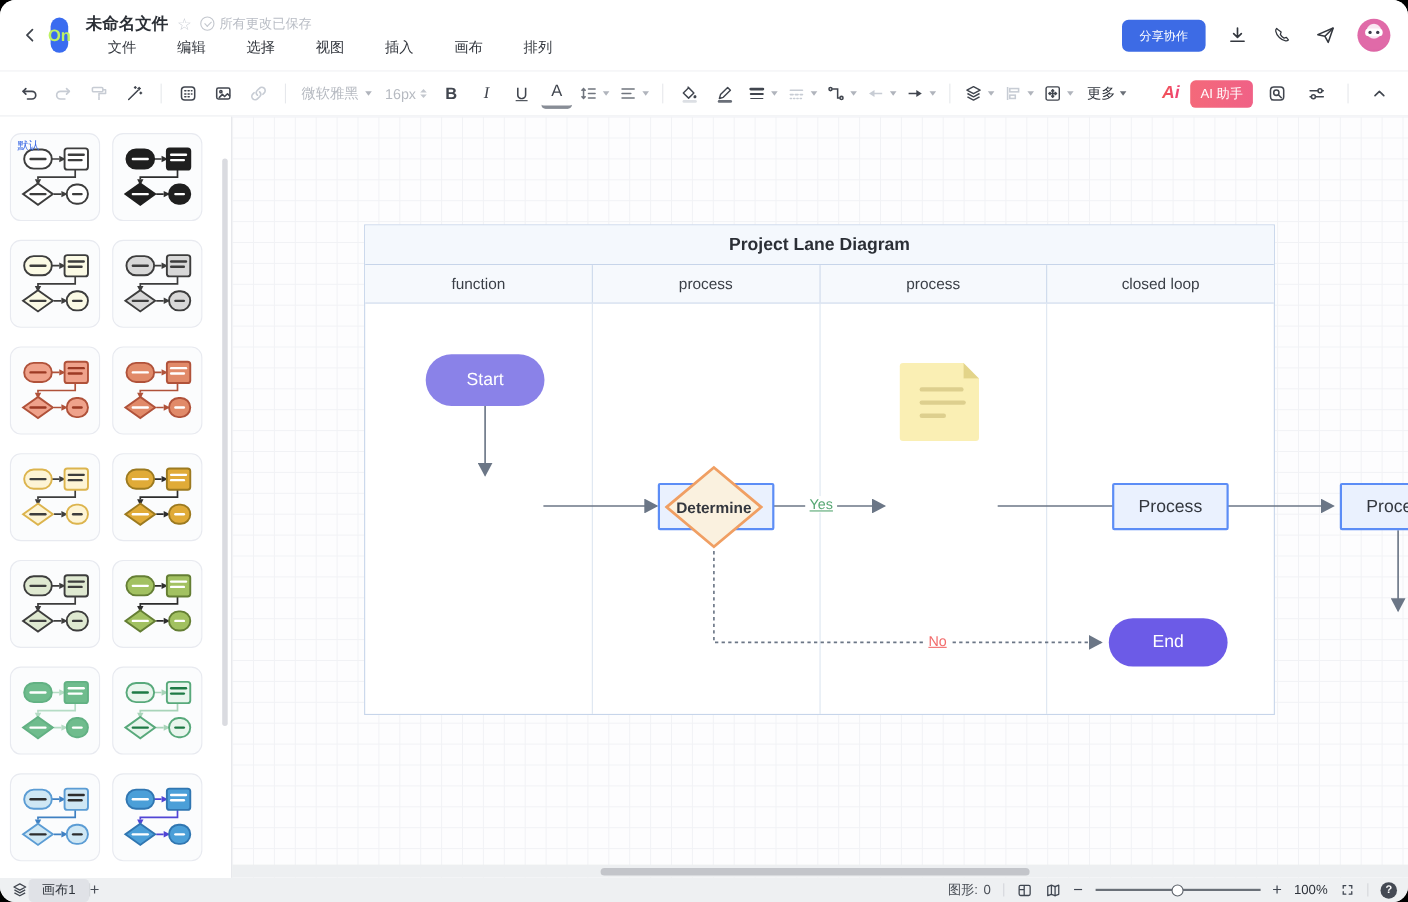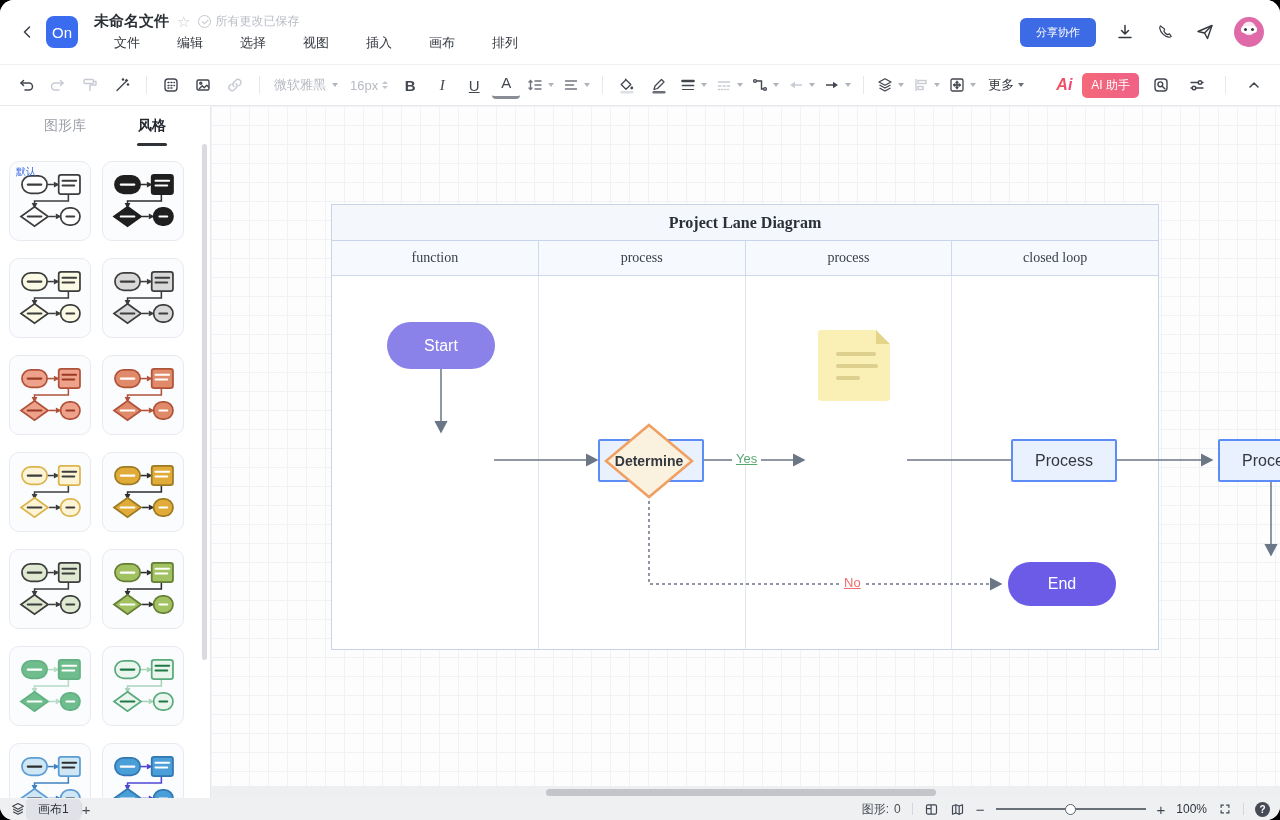--- a/index.html
+++ b/index.html
@@ -3,21 +3,21 @@
 <meta charset="utf-8">
 <style>
   * { margin:0; padding:0; box-sizing:border-box; }
   html,body { background:#000; }
   body { font-family:"Liberation Sans","DejaVu Sans",sans-serif; color:#33373e; }
   .window { position:relative; width:1280px; height:820px; background:#fff; border-radius:14px; overflow:hidden; }
 
   
   .header { height:64px; display:flex; align-items:center; padding:0 16px 0 14px; background:#fff; }
   .back-btn { width:26px; height:26px; display:flex; align-items:center; justify-content:center; cursor:pointer; }
-  .logo { width:32px; height:32px; border-radius:8px; background:#3a6cf0; color:#ffffff; font-weight:normal; font-size:15px; display:flex; align-items:center; justify-content:center; margin:0 16px 0 6px; }
+  .logo { width:16px; height:32px; border-radius:8px; background:#3a6cf0; color:#bef264; font-weight:bold; font-size:15px; display:flex; align-items:center; justify-content:center; margin:0 16px 0 6px; }
   .title-block { display:flex; flex-direction:column; gap:3px; }
   .title-row { display:flex; align-items:center; gap:8px; }
   .doc-title { font-size:15px; font-weight:bold; color:#2b2f36; }
   .star { color:#c8ccd3; font-size:15px; }
   .saved { display:flex; align-items:center; gap:4px; color:#b9bdc5; font-size:12px; }
   .saved-circle { width:13px; height:13px; border:1.2px solid #c3c7ce; border-radius:50%; position:relative; }
   .saved-circle::after { content:""; position:absolute; left:3px; top:3.2px; width:5px; height:2.6px; border-left:1.2px solid #c3c7ce; border-bottom:1.2px solid #c3c7ce; transform:rotate(-45deg); }
   .menubar { display:flex; gap:17px; font-size:13px; color:#33373e; }
   .menubar span { cursor:pointer;margin-left:20px; }
   .header-right { margin-left:auto; display:flex; align-items:center; gap:18px; }
@@ -57,21 +57,21 @@
   .side-tab.active::after { content:""; position:absolute; left:50%; transform:translateX(-50%); bottom:-2px; width:30px; height:3px; border-radius:2px; background:#2f3237; }
   .cards { display:grid; grid-template-columns:repeat(2,82px); gap:17px 11px; padding:15px 9px 0; }
   .card { width:82px; height:80px; background:#fbfcfd; border:1px solid #e8eaf0; border-radius:10px; display:flex; align-items:center; justify-content:center; position:relative; cursor:pointer; }
   .card .badge { position:absolute; top:3px; left:6px; font-size:10px; color:#3d6be5; }
   .side-scroll { position:absolute; right:3px; top:38px; width:5px; height:516px; background:#dadbe0; border-radius:3px; }
 
   
   .canvas { position:relative; flex:1; height:692px; border-left:1px solid #e7e8ec; background-color:#fdfdfe;
     background-image:linear-gradient(#f1f2f5 1px,transparent 1px),linear-gradient(90deg,#f1f2f5 1px,transparent 1px);
     background-size:19px 19px; overflow:hidden; }
-  .pool { position:absolute; left:120px; top:98px; width:828px; height:446px; background:#fff; border:1px solid #c7d5ea;font-family:Liberation Serif, serif; }
+  .pool { position:absolute; left:120px; top:98px; width:828px; height:446px; background:#fff; border:1px solid #c7d5ea; }
   .pool-title { height:36px; background:#f4f8fd; border-bottom:1px solid #c7d5ea; display:flex; align-items:center; justify-content:center; font-size:16px; font-weight:bold; color:#2b2f36; }
   .pool-header { height:35px; display:flex; border-bottom:1px solid #cdd9ec; background:#f6f9fd; }
   .pool-header .lane-h { flex:1; display:flex; align-items:center; justify-content:center; font-size:14px; color:#3a3f47; border-right:1px solid #cdd9ec; }
   .pool-header .lane-h:last-child { border-right:none; }
   .pool-body { display:flex; height:373px; }
   .pool-body .lane { flex:1; border-right:1px solid #dde6f1; }
   .pool-body .lane:last-child { border-right:none; }
   .edges { position:absolute; left:0; top:0; pointer-events:none; }
   .node { position:absolute; display:flex; align-items:center; justify-content:center; font-size:16px; cursor:pointer; }
   .node.start { left:176px; top:216px; width:108px; height:47px; background:#8a82e8; color:#fff; border-radius:24px; }
@@ -383,24 +383,20 @@
         <svg class="ic" width="16" height="16" viewBox="0 0 16 16">
             <path d="M4 10l4-4 4 4" fill="none" stroke="#41464f" stroke-width="1.5" stroke-linecap="round" stroke-linejoin="round"></path>
           </svg>
       </span>
     </span>
   </div>
 
   <div class="main">
 
     <div class="sidebar">
-      <div class="side-tabs">
-        <span class="side-tab">图形库</span>
-        <span class="side-tab active">风格</span>
-      </div>
       <div class="cards">
           <div class="card">
             <svg viewBox="0 0 66 60" width="64" height="58">
       <g fill="none" stroke="#3d3d3d" stroke-width="1.6">
         <line x1="30" y1="13" x2="37" y2="13"></line>
         <path d="M52,23 V30 H17 V32"></path>
         <line x1="32" y1="46" x2="39" y2="46"></line>
       </g>
       <g fill="#3d3d3d">
         <path d="M37,10 l6,3 -6,3 z"></path>

